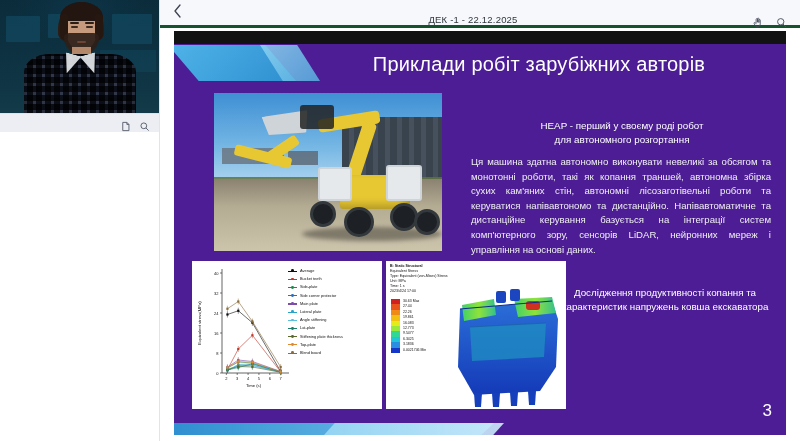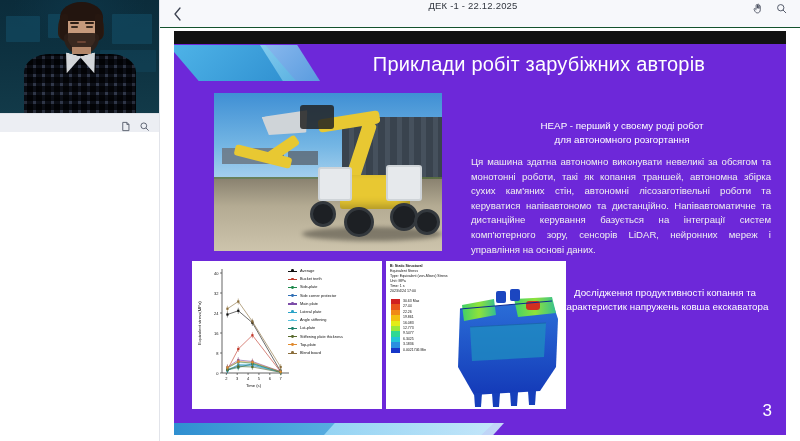--- a/index.html
+++ b/index.html
@@ -86,41 +86,41 @@
     background: #eceef3; border-top: 1px solid #dfe2e8;
     display: flex; align-items: center; justify-content: flex-end; gap: 8px;
     padding-right: 9px;
   }
   .cam-toolbar .ic { width: 11px; height: 11px; color: #5c6270; display:block; }
   .left-rest { position:absolute; left:0; top:132px; width:159px; height:309px; background:#ffffff; }
 
   
   .topbar {
     position: absolute; left: 160px; top: 0; width: 640px; height: 28px;
-    background: #f7f8fb; border-bottom: 1px solid #14532d;
-    display: flex; align-items: flex-start;
+    background: #f7f8fb; border-bottom: 3px solid #14532d;
+    display: flex; align-items: flex-end;
   }
   .back-btn {
     width: 34px; height: 28px; display: flex; align-items: center; justify-content: center;
     color: #3c4250; cursor: pointer;
   }
   .topbar-title {
     flex: 1; text-align: center; font-size: 9.5px; color: #31363f; letter-spacing: .2px;
   }
   .topbar-actions { display: flex; align-items: center; gap: 13px; padding-right: 13px; }
   .topbar-actions .ic { width: 11px; height: 11px; color: #4a5060; display:block; cursor:pointer; }
 
   
   .slide-wrap {
     position: absolute; left: 160px; top: 28px; width: 640px; height: 413px;
     background: #ffffff; display: flex; align-items: flex-start; justify-content: center;
   }
   .slide {
     position: relative; width: 612px; height: 404px; margin-top: 3px;
-    background: #6d28d9; overflow: hidden;
+    background: #4c1d95; overflow: hidden;
   }
   .slide-strip-top { position:absolute; left:0; top:0; width:612px; height:13px; background:#121212; }
 
   
   .chev {
     position: absolute; background: linear-gradient(135deg,#4fb4e8,#2f8fd0);
   }
   .chev1 { left: -6px; top: 14px; width: 128px; height: 36px;
            clip-path: polygon(0 0, 76% 0, 100% 100%, 24% 100%); }
   .chev2 { left: 86px; top: 14px; width: 60px; height: 36px; opacity:.85;

